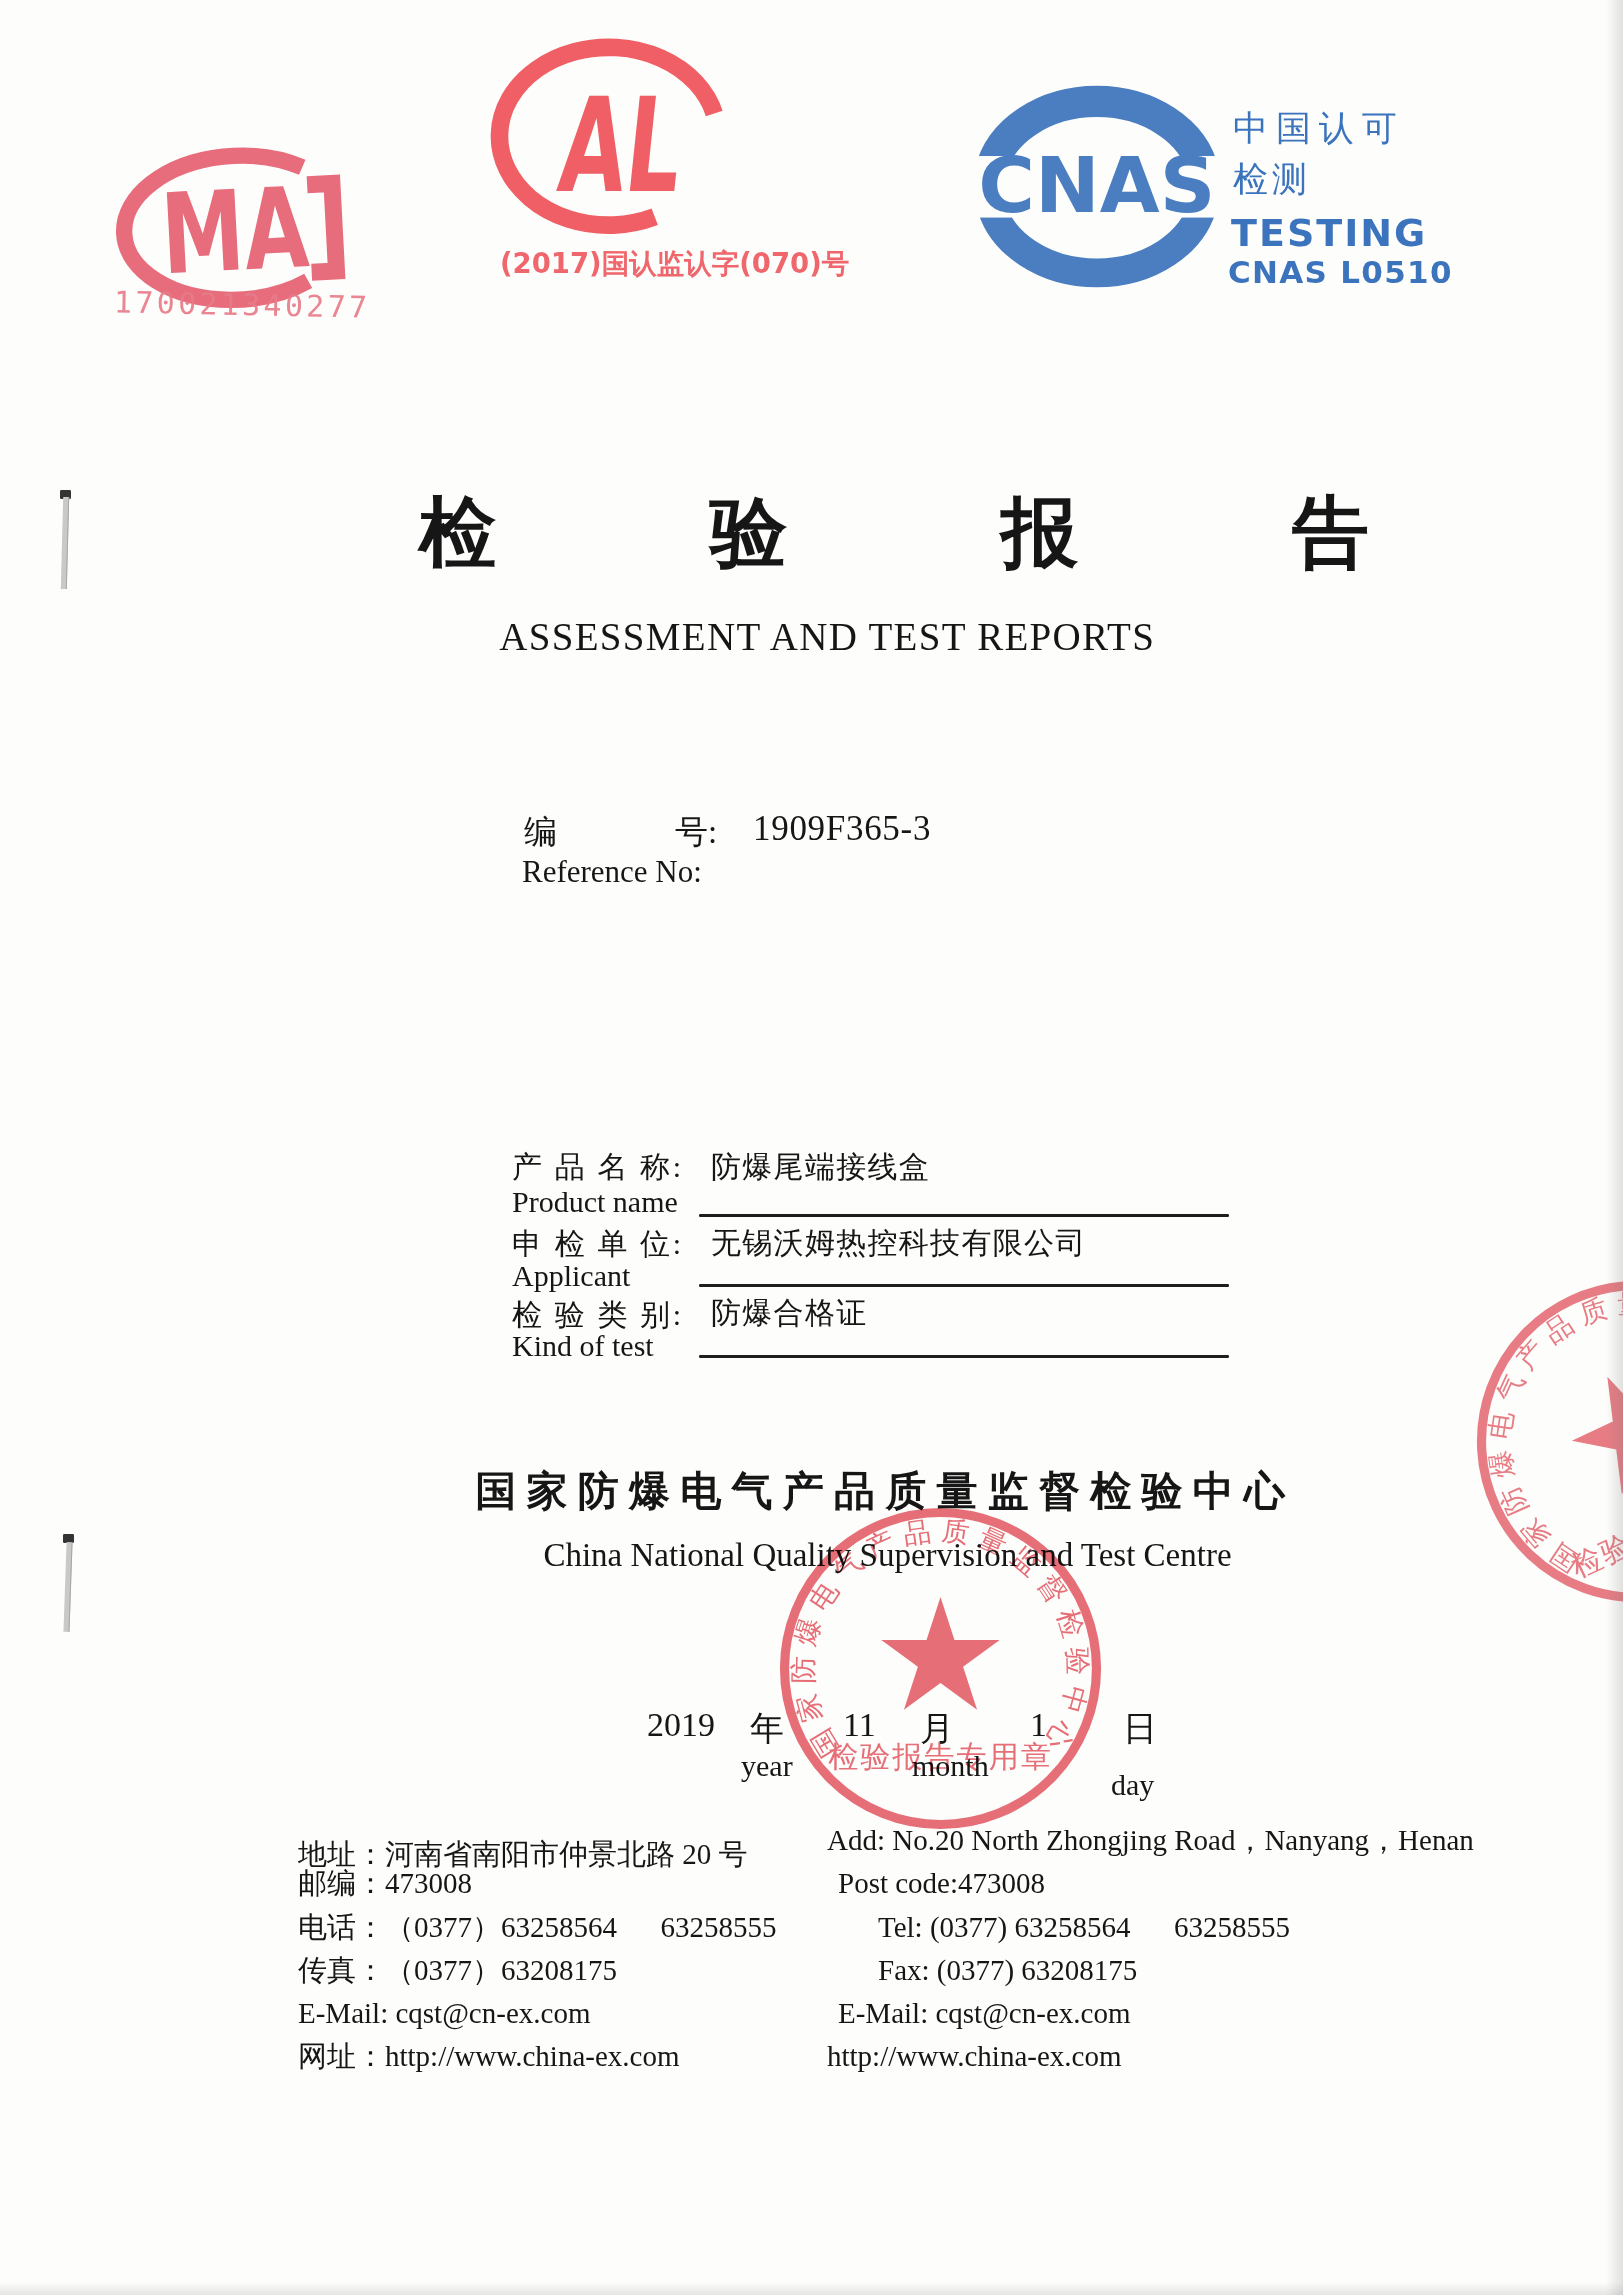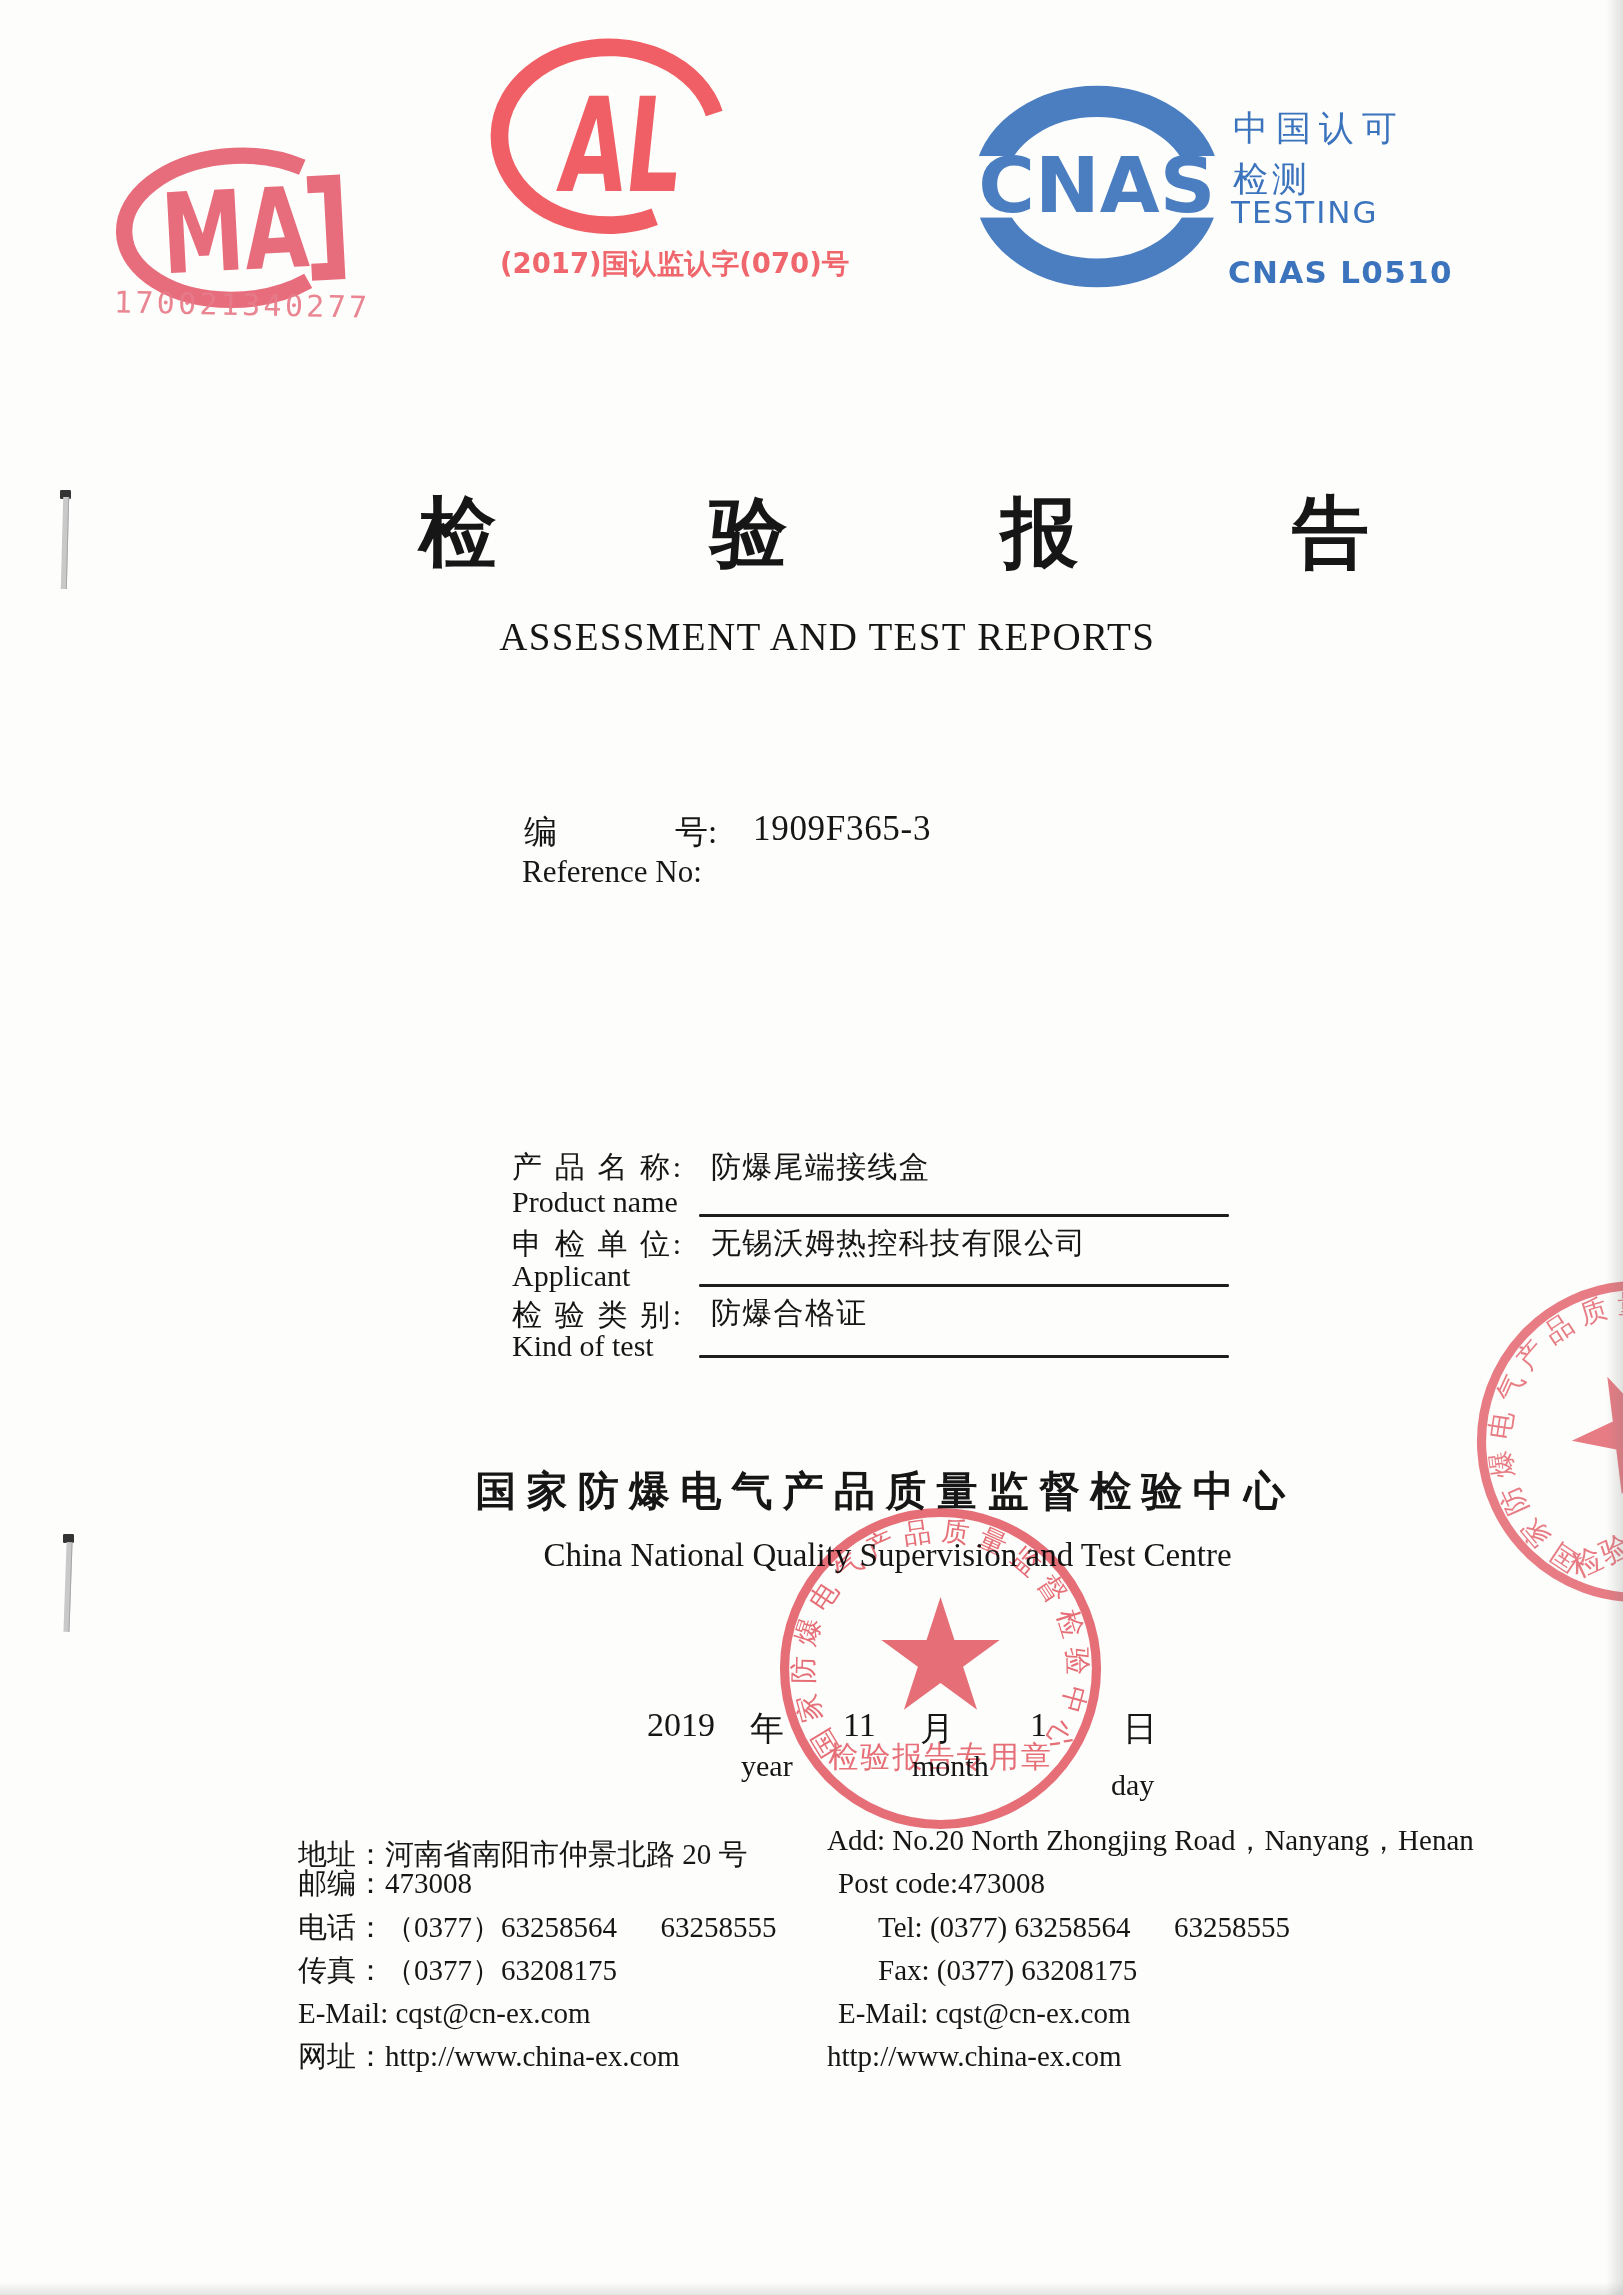--- a/index.html
+++ b/index.html
@@ -22,21 +22,21 @@
     font-family:"DejaVu Sans Mono",monospace;font-size:30px;letter-spacing:3.3px;
     color:#e87c8a;transform:rotate(1.2deg);opacity:.92;}
   .cal-svg{left:488px;top:33px;opacity:.9;}
   .cal-caption{left:461px;top:246px;width:296px;text-align:center;
     font-family:"DejaVu Sans",sans-serif;font-weight:bold;
     font-size:27.5px;color:#ee5a60;opacity:.92;white-space:nowrap;margin-left:39px;}
   .cnas-svg{left:971px;top:84px;opacity:.92;}
   .cnas-line{color:#3b74bd;font-family:"DejaVu Sans",sans-serif;white-space:nowrap;}
   .cnas-zh1{left:1233px;top:105px;font-size:35px;letter-spacing:7.9px;}
   .cnas-zh2{left:1233px;top:156px;font-size:35px;letter-spacing:3.9px;}
-  .cnas-en1{left:1231px;top:194px;font-size:31px;font-weight:normal;letter-spacing:2px;}
+  .cnas-en1{left:1231px;top:211px;font-size:38px;font-weight:bold;letter-spacing:2px;}
   .cnas-en2{left:1228px;top:254px;font-size:31px;font-weight:bold;letter-spacing:1.3px;}
 
   
   .title-row{left:419px;top:491px;width:950px;display:flex;justify-content:space-between;
     font-size:77px;font-weight:bold;line-height:1.1;}
   .title-en{left:0;top:614px;width:100%;text-align:center;transform:translateX(15.7px);
     font-size:39px;letter-spacing:1.3px;white-space:nowrap;}
 
   
   .ref-zh1{left:524px;top:810px;font-size:33px;}

